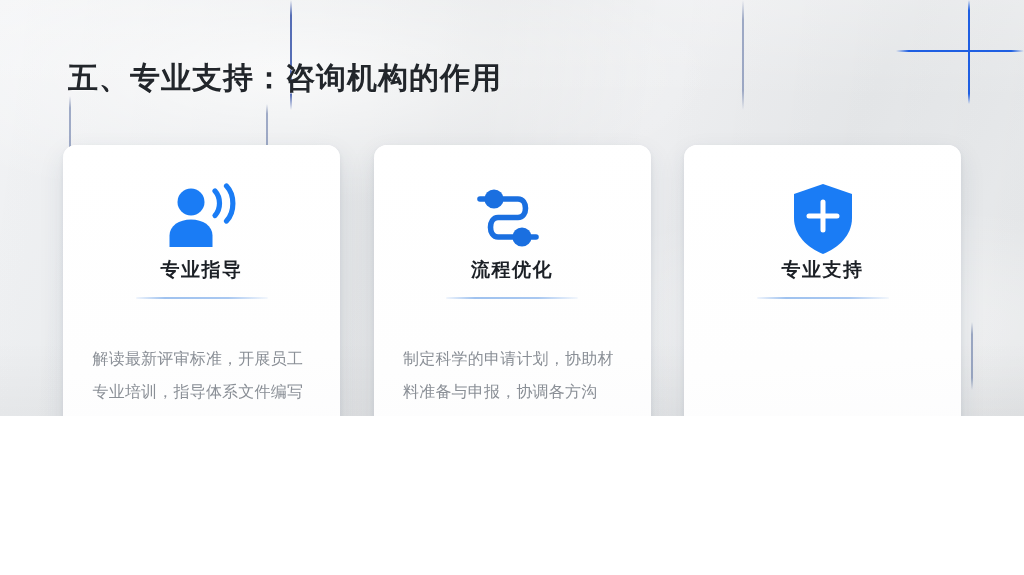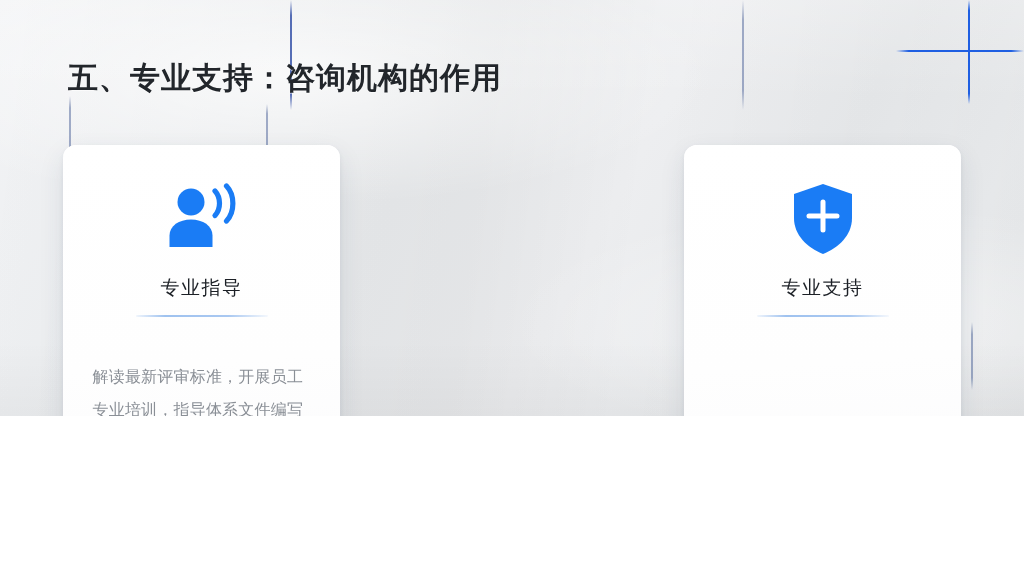--- a/index.html
+++ b/index.html
@@ -113,23 +113,22 @@
   }
 
   .card-icon {
     margin-top: 36px;
     height: 76px;
     display: flex;
     align-items: center;
     justify-content: center;
   }
   .card-title {
-    margin-top: 18px;
     font-size: 19px;
-    font-weight: normal;
+    font-weight: bold;
     color: #1c2026;
     letter-spacing: 1.5px;
   }
   .card-rule {
     margin-top: 14px;
     width: 132px;
     height: 2px;
     border-radius: 2px;
     background: linear-gradient(90deg, rgba(160,193,240,0.15) 0%, #9fc2ef 22%, #a9c8f1 70%, rgba(170,200,241,0.12) 100%);
   }
@@ -178,20 +177,32 @@
           <path d="M4.5 64 L4.5 52.5 C4.5 42.8 14.1 36.5 26 36.5 C37.9 36.5 47.5 42.8 47.5 52.5 L47.5 64 Z" fill="#1a7cf5"></path>
           <path d="M50 8 C56 14.5 56 26 50 32.5" stroke="#1a7cf5" stroke-width="5.2" stroke-linecap="round" fill="none"></path>
           <path d="M61.5 3 C70 12 70 29 61.5 38" stroke="#1a7cf5" stroke-width="5.2" stroke-linecap="round" fill="none"></path>
         </svg>
       </div>
       <div class="card-title">专业指导</div>
       <div class="card-rule"></div>
       <div class="card-body">解读最新评审标准，开展员工专业培训，指导体系文件编写与日常运行维护。</div>
     </div>
 
+    <div class="card">
+      <div class="card-icon">
+        <svg width="76" height="66" viewBox="0 0 76 66" xmlns="http://www.w3.org/2000/svg" aria-hidden="true">
+          <path d="M6 13 H44 C54 13 54 31.5 44 31.5 H24 C14 31.5 14 51 24 51 H62" stroke="#1a6fe0" stroke-width="5.6" stroke-linecap="round" fill="none"></path>
+          <circle cx="20" cy="13" r="9.6" fill="#1a6fe0"></circle>
+          <circle cx="48" cy="51" r="9.6" fill="#1a6fe0"></circle>
+        </svg>
+      </div>
+      <div class="card-title">流程优化</div>
+      <div class="card-rule"></div>
+      <div class="card-body">制定科学的申请计划，协助材料准备与申报，协调各方沟通，进行全流程模拟评审。</div>
+    </div>
 
     <div class="card">
       <div class="card-icon">
         <svg width="66" height="74" viewBox="0 0 66 74" xmlns="http://www.w3.org/2000/svg" aria-hidden="true">
           <path d="M33 2 L62 12 L62 36 C62 53 49 65.5 33 72 C17 65.5 4 53 4 36 L4 12 Z" fill="#1a7cf5"></path>
           <path d="M33 20 L33 48 M19 34 L47 34" stroke="#ffffff" stroke-width="5" stroke-linecap="round"></path>
         </svg>
       </div>
       <div class="card-title">专业支持</div>
       <div class="card-rule"></div>

